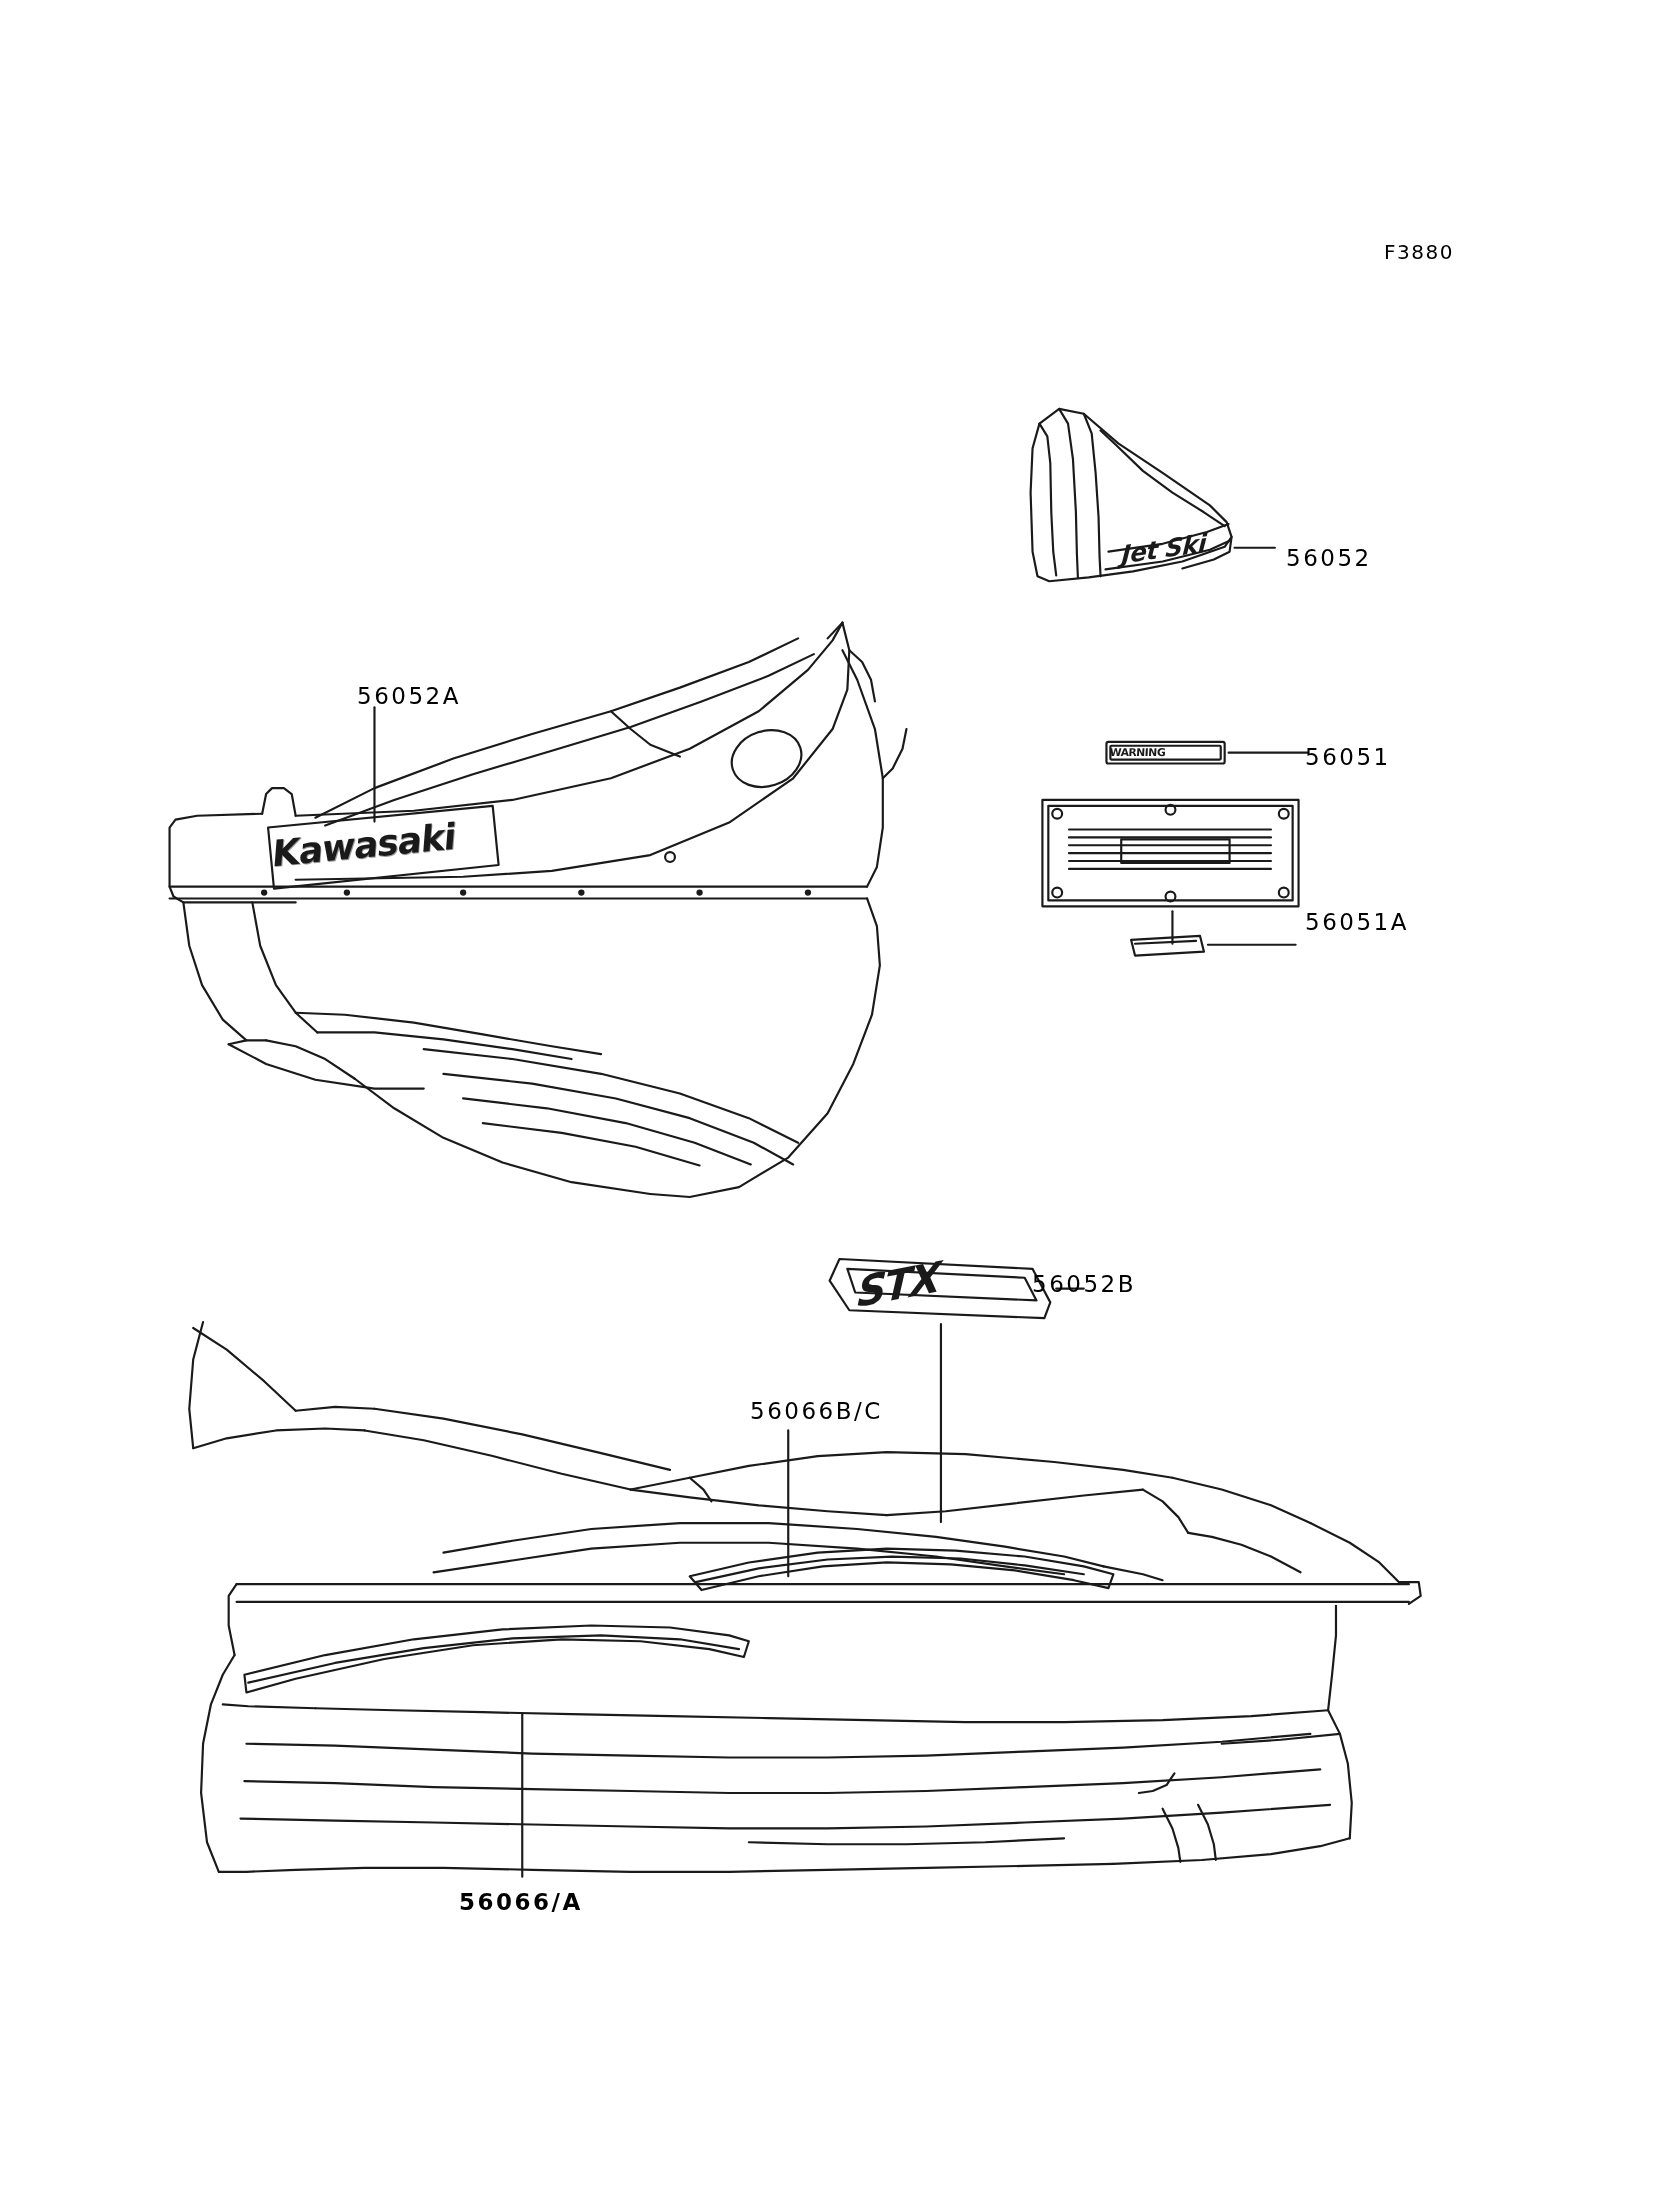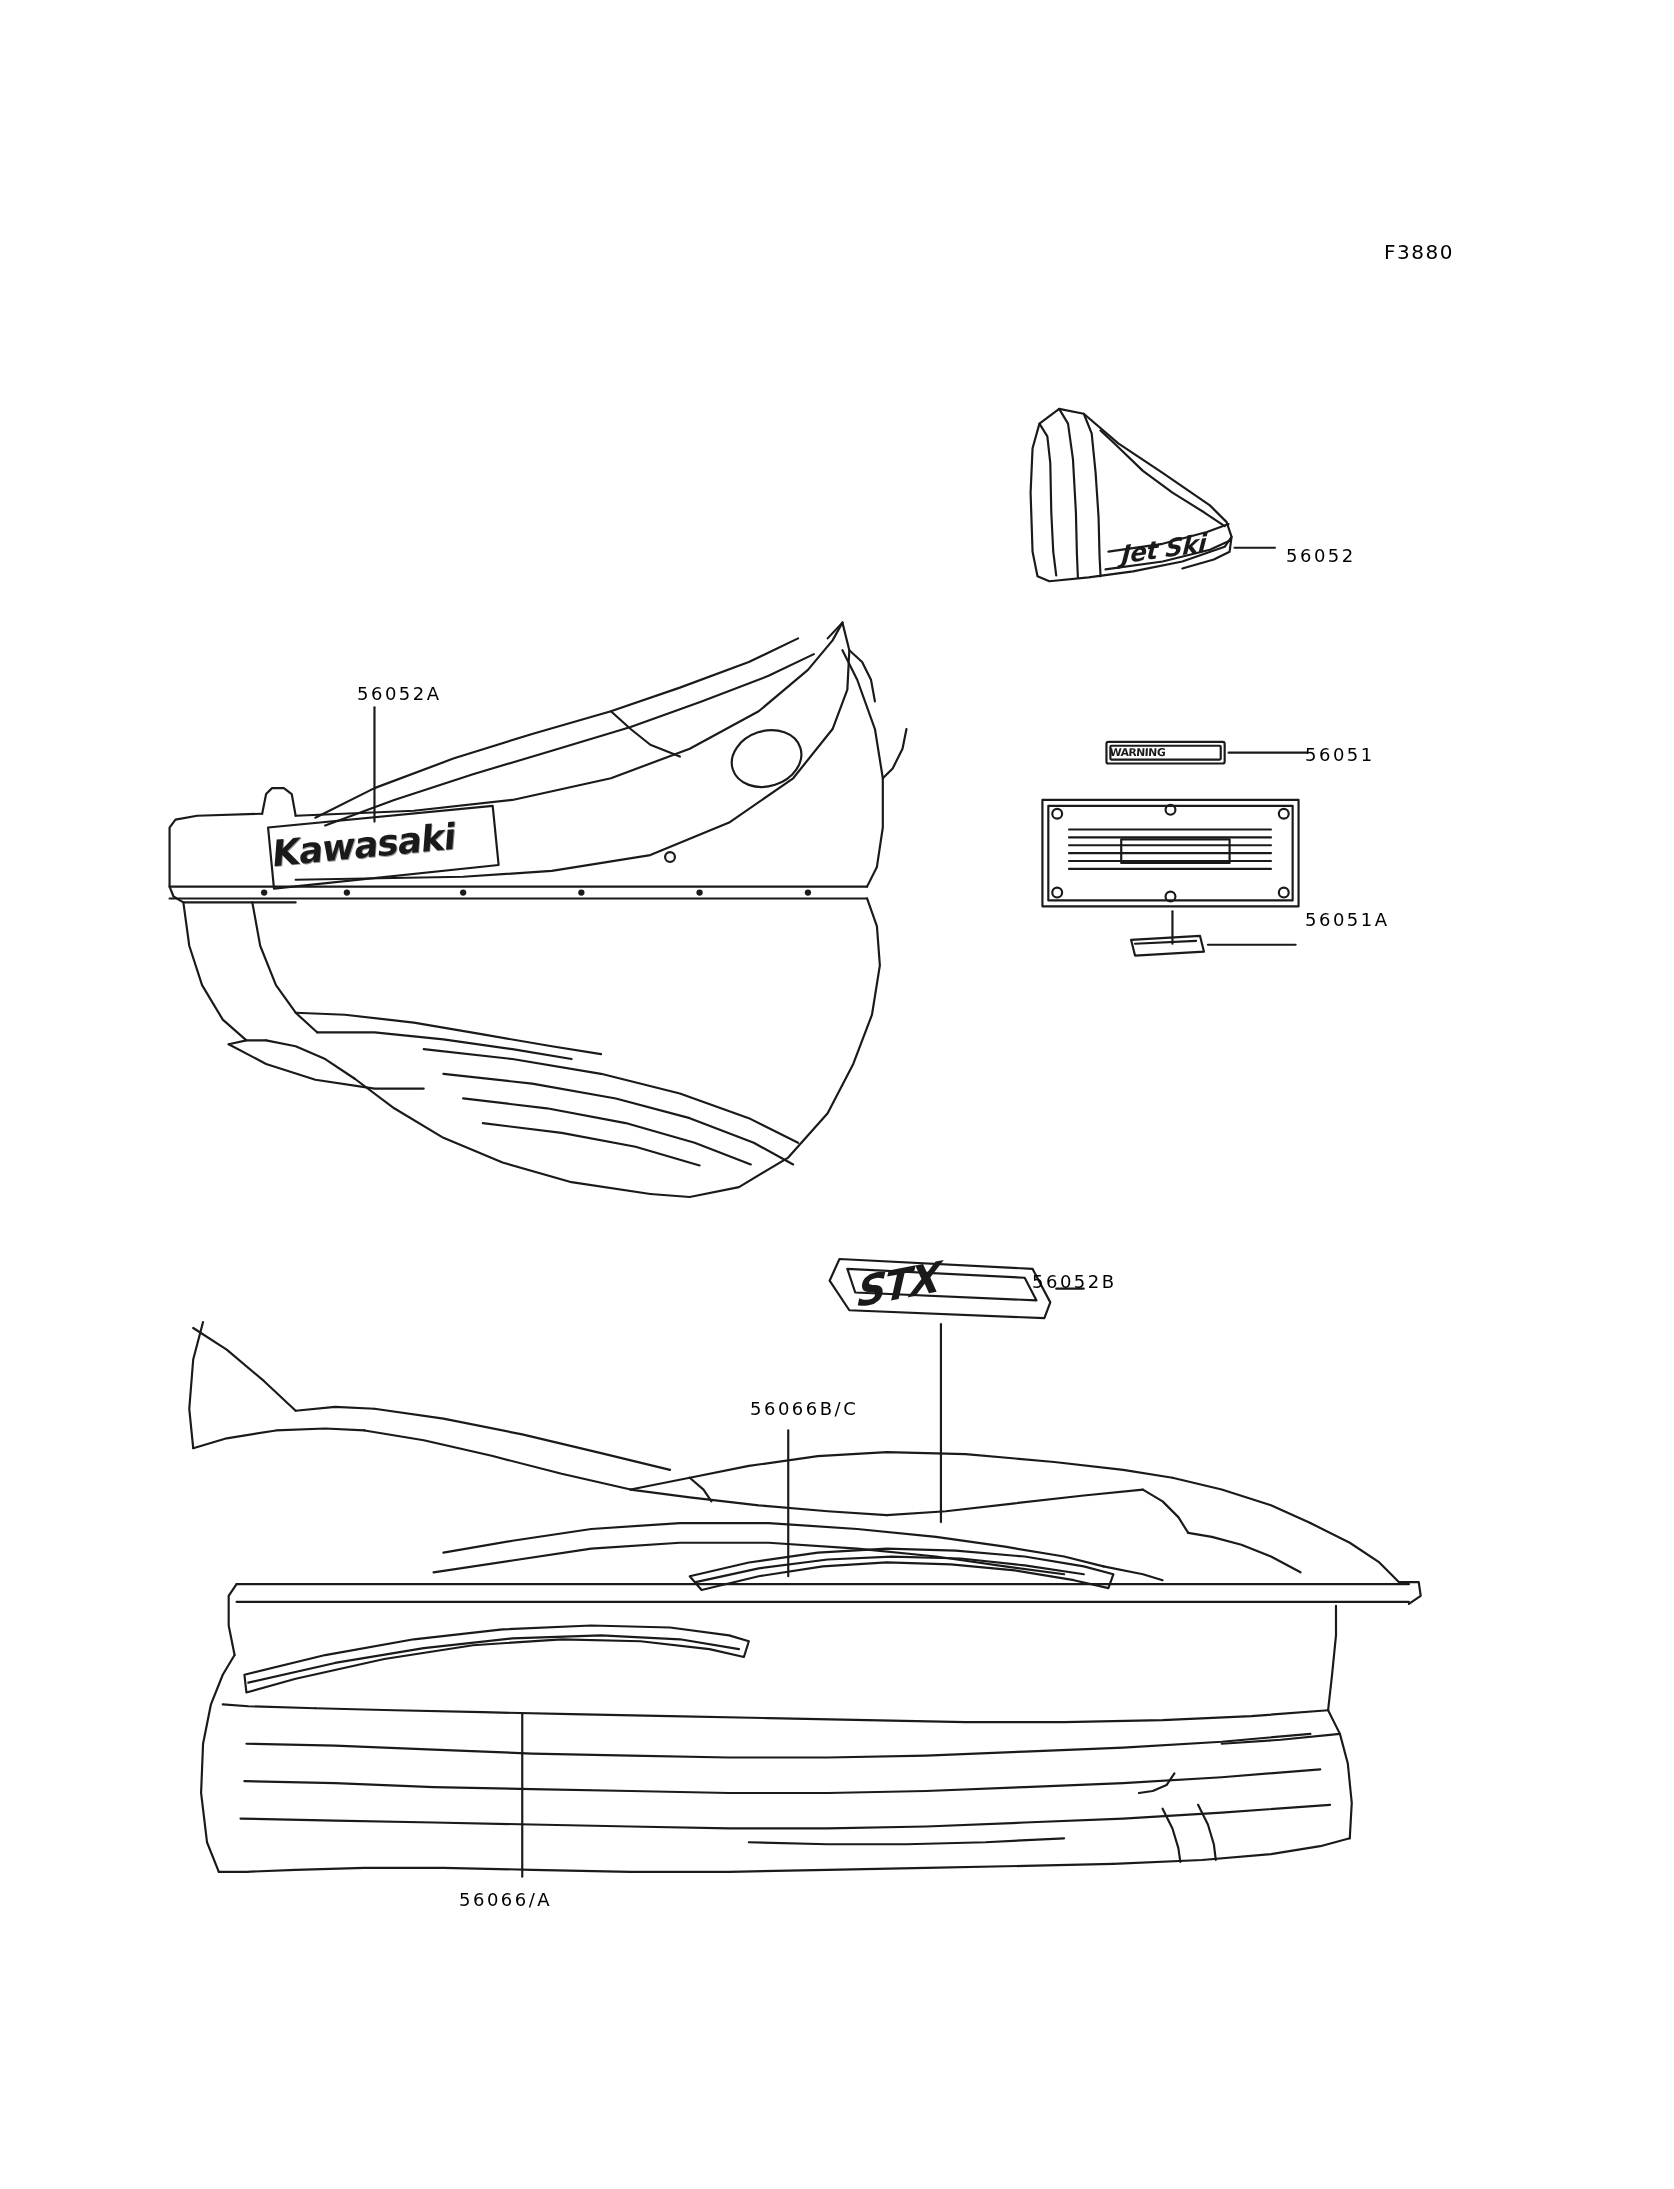--- a/index.html
+++ b/index.html
@@ -25,33 +25,33 @@
     position: absolute;
     left: 1384px;
     top: 240px;
     font-size: 20px;
     letter-spacing: 1.5px;
     font-family: "DejaVu Sans", sans-serif;
     white-space: nowrap;
   }
   .callout {
     position: absolute;
-    font-size: 18px;
+    font-size: 23px;
     letter-spacing: 2.5px;
     font-family: "DejaVu Sans", sans-serif;
     white-space: nowrap;
     font-weight: 500;
   }
   .lbl-56052   { left: 1286px; top: 545px; }
   .lbl-56052a  { left: 328px;  top: 683px; margin-left: 29px; }
   .lbl-56051   { left: 1305px; top: 744px; }
   .lbl-56051a  { left: 1305px; top: 909px; }
   .lbl-56052b  { left: 1032px; top: 1271px; }
   .lbl-56066bc { left: 750px;  top: 1398px; }
-  .lbl-56066a  { left: 459px;  top: 1889px; }
+  .lbl-56066a  { left: 459px;  top: 1889px; font-weight: bold; }
 
   .badge-text {
     position: absolute;
     font-family: "DejaVu Sans", sans-serif;
     font-weight: bold;
     color: #1a1a1a;
     white-space: nowrap;
     pointer-events: none;
   }
   .badge-kawasaki {

